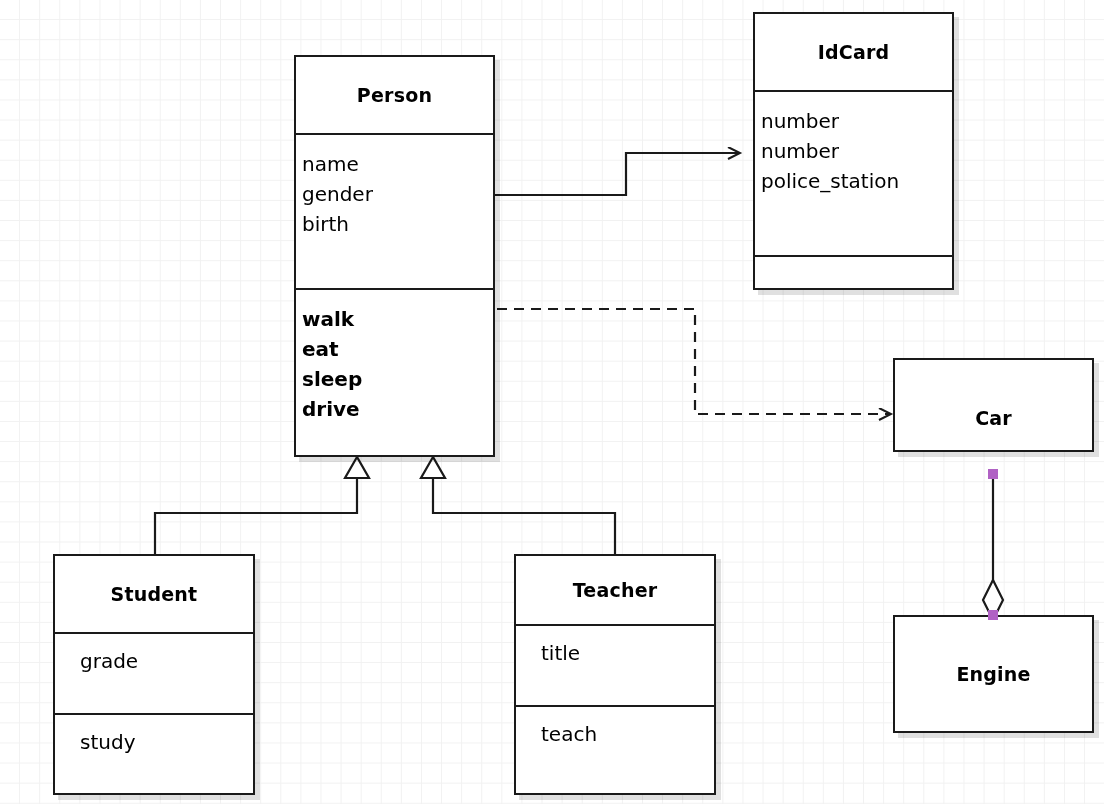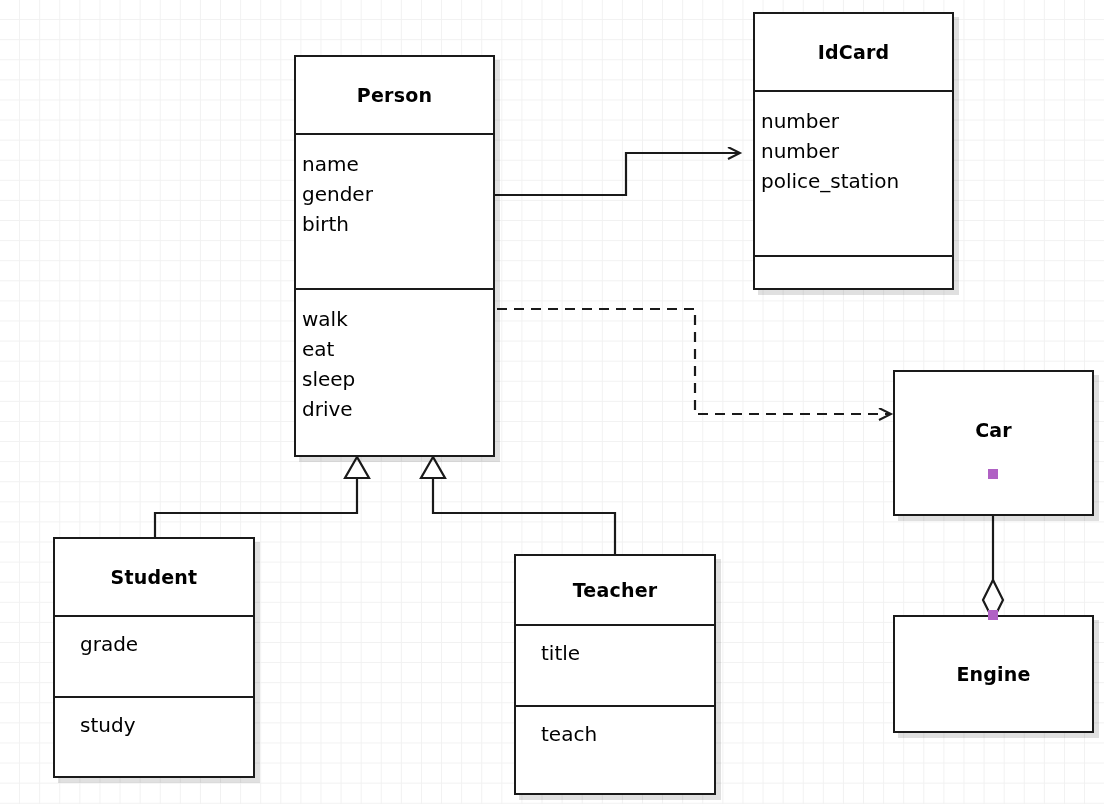--- a/index.html
+++ b/index.html
@@ -108,59 +108,59 @@
   <div class="handle" style="left:988px; top:469px;"></div>
   <div class="handle" style="left:988px; top:610px;"></div>
 
   <div class="uml-class" style="left:294px; top:55px; width:201px; height:402px;">
     <div class="cls-name" style="height:76px;">Person</div>
     <div class="cls-compartment" style="height:155px;">
       <div class="cls-member">name</div>
       <div class="cls-member">gender</div>
       <div class="cls-member">birth</div>
     </div>
-    <div class="cls-compartment" style="height:169px;">
+    <div class="cls-compartment" style="height:169px;font-weight:bold;">
       <div class="cls-member">walk</div>
       <div class="cls-member">eat</div>
       <div class="cls-member">sleep</div>
       <div class="cls-member">drive</div>
     </div>
   </div>
 
   <div class="uml-class" style="left:753px; top:12px; width:201px; height:278px;">
     <div class="cls-name" style="height:76px;">IdCard</div>
     <div class="cls-compartment" style="height:165px;">
       <div class="cls-member">number</div>
       <div class="cls-member">number</div>
       <div class="cls-member">police_station</div>
     </div>
     <div class="cls-compartment" style="height:33px;"></div>
   </div>
 
-  <div class="uml-class" style="left:53px; top:537px; width:202px; height:241px;">
+  <div class="uml-class" style="left:53px; top:554px; width:202px; height:241px;">
     <div class="cls-name" style="height:76px;">Student</div>
     <div class="cls-compartment pad-sm" style="height:81px;">
       <div class="cls-member">grade</div>
     </div>
     <div class="cls-compartment pad-sm" style="height:80px;">
       <div class="cls-member">study</div>
     </div>
   </div>
 
   <div class="uml-class" style="left:514px; top:554px; width:202px; height:241px;">
     <div class="cls-name" style="height:68px;">Teacher</div>
     <div class="cls-compartment pad-sm" style="height:81px;">
       <div class="cls-member">title</div>
     </div>
     <div class="cls-compartment pad-sm" style="height:80px;">
       <div class="cls-member">teach</div>
     </div>
   </div>
 
-  <div class="uml-class" style="left:893px; top:370px; width:201px; height:146px;">
+  <div class="uml-class" style="left:893px; top:358px; width:201px; height:94px;">
     <div class="cls-name" style="height:116px;">Car</div>
   </div>
 
   <div class="uml-class" style="left:893px; top:615px; width:201px; height:118px;">
     <div class="cls-name" style="height:114px;">Engine</div>
   </div>
 
 </div>
 
 </body></html>

